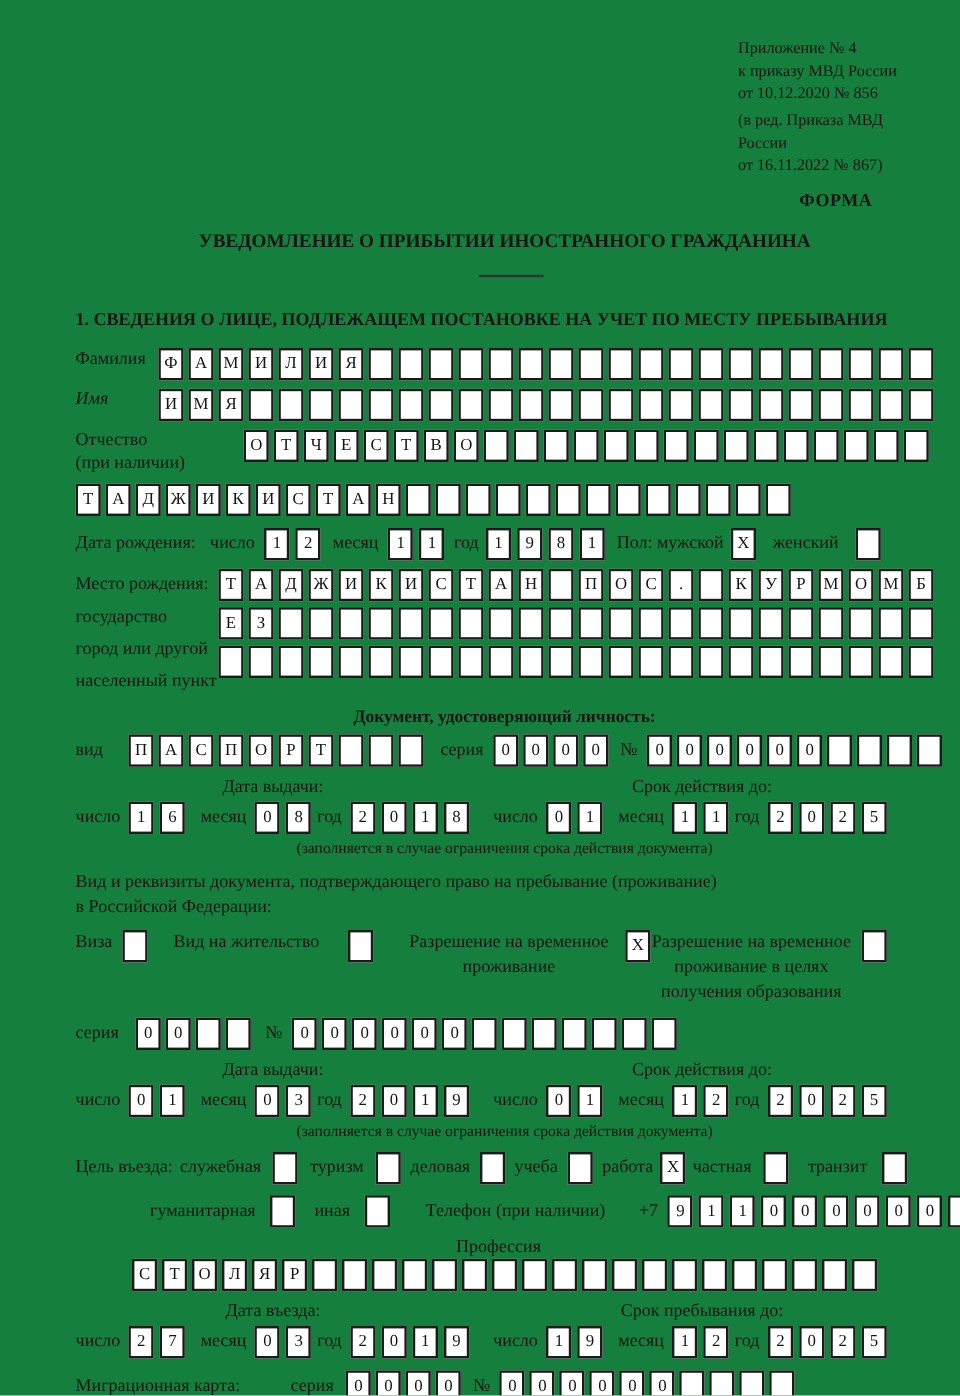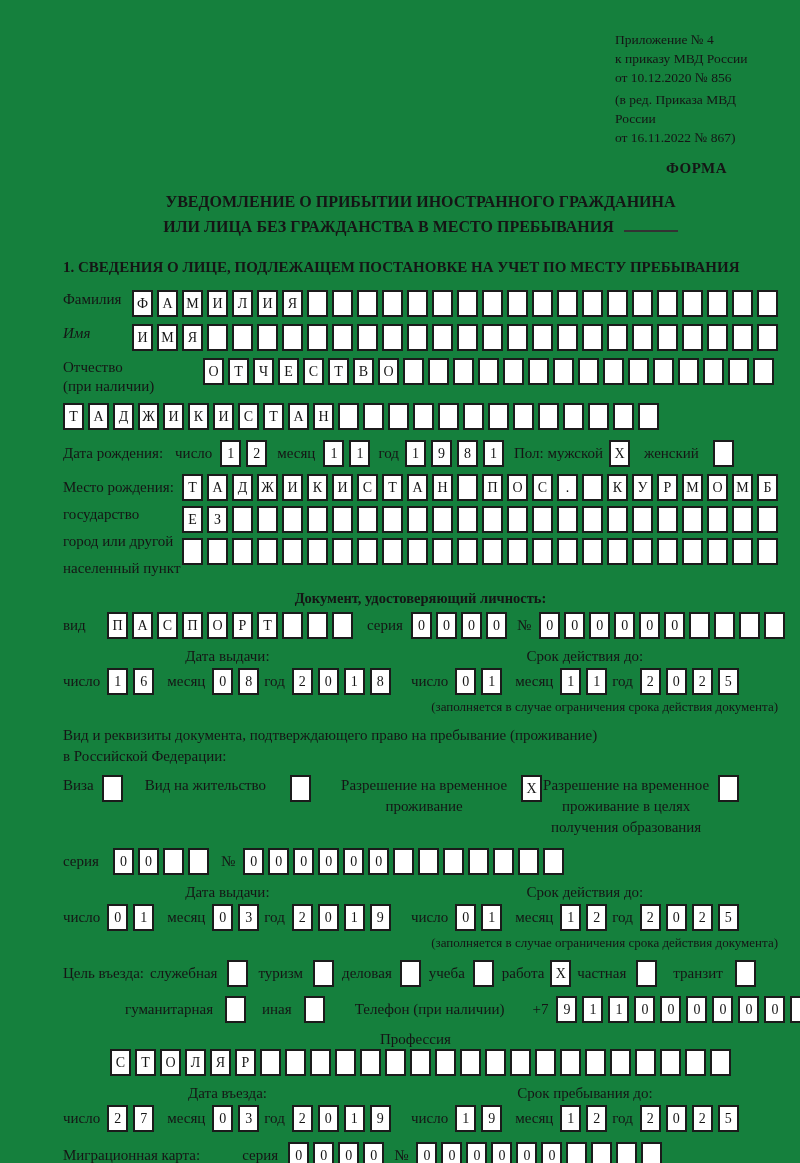--- a/index.html
+++ b/index.html
@@ -28,21 +28,21 @@
   }
   .stack{display:flex;flex-direction:column;gap:5px;}
   
   .dhead-row{display:flex;margin-top:9px;font-size:15px;}
   .dhead-left{width:46%;text-align:center;}
   .dhead-right{width:54%;text-align:center;}
   .dates-row{display:flex;align-items:center;margin-top:3px;}
   .dgroup{display:flex;align-items:center;gap:5px;flex-shrink:0;}
   .dgroup .dlabel{font-size:15px;margin-right:2px;}
   .dgroup .cells{gap:5px;}
-  .note{font-size:13px;text-align:right;margin-top:4px;}
+  .note{font-size:13px;text-align:center;margin-top:4px;}
   
   .opt{display:flex;align-items:flex-start;gap:8px;}
   .opt .olabel{font-size:15px;line-height:21px;}
   .opt .center{text-align:center;}
   .opts-row{display:flex;align-items:flex-start;margin-top:8px;}
   .intro{font-size:15px;line-height:21px;margin-top:10px;}
   .doc-h{font-weight:bold;font-size:14.5px;text-align:center;margin-top:8px;}
 </style>
 </head>
 <body>
@@ -54,21 +54,21 @@
     <div>к приказу МВД России</div>
     <div>от 10.12.2020 № 856</div>
     <div class="gap"></div>
     <div>(в ред. Приказа МВД России</div>
     <div>от 16.11.2022 № 867)</div>
   </div>
   <div class="form-label">ФОРМА</div>
 
   <div class="title">
     <div>УВЕДОМЛЕНИЕ О ПРИБЫТИИ ИНОСТРАННОГО ГРАЖДАНИНА</div>
-    <div><span>ИЛИ ЛИЦА БЕЗ ГРАЖДАНСТВА В МЕСТО ПРЕБЫВАНИЯ</span><span class="blank-line"></span></div>
+    <div><span class="blank-line"></span></div>
   </div>
 
   <div class="section-h">1. СВЕДЕНИЯ О ЛИЦЕ, ПОДЛЕЖАЩЕМ ПОСТАНОВКЕ НА УЧЕТ ПО МЕСТУ ПРЕБЫВАНИЯ</div>
 
   <div class="frow" style="margin-top:14px;">
     <div class="flabel" style="width:69px;">Фамилия</div>
     <div class="cells">
         <span class="cell">Ф</span>
         <span class="cell">А</span>
         <span class="cell">М</span>

